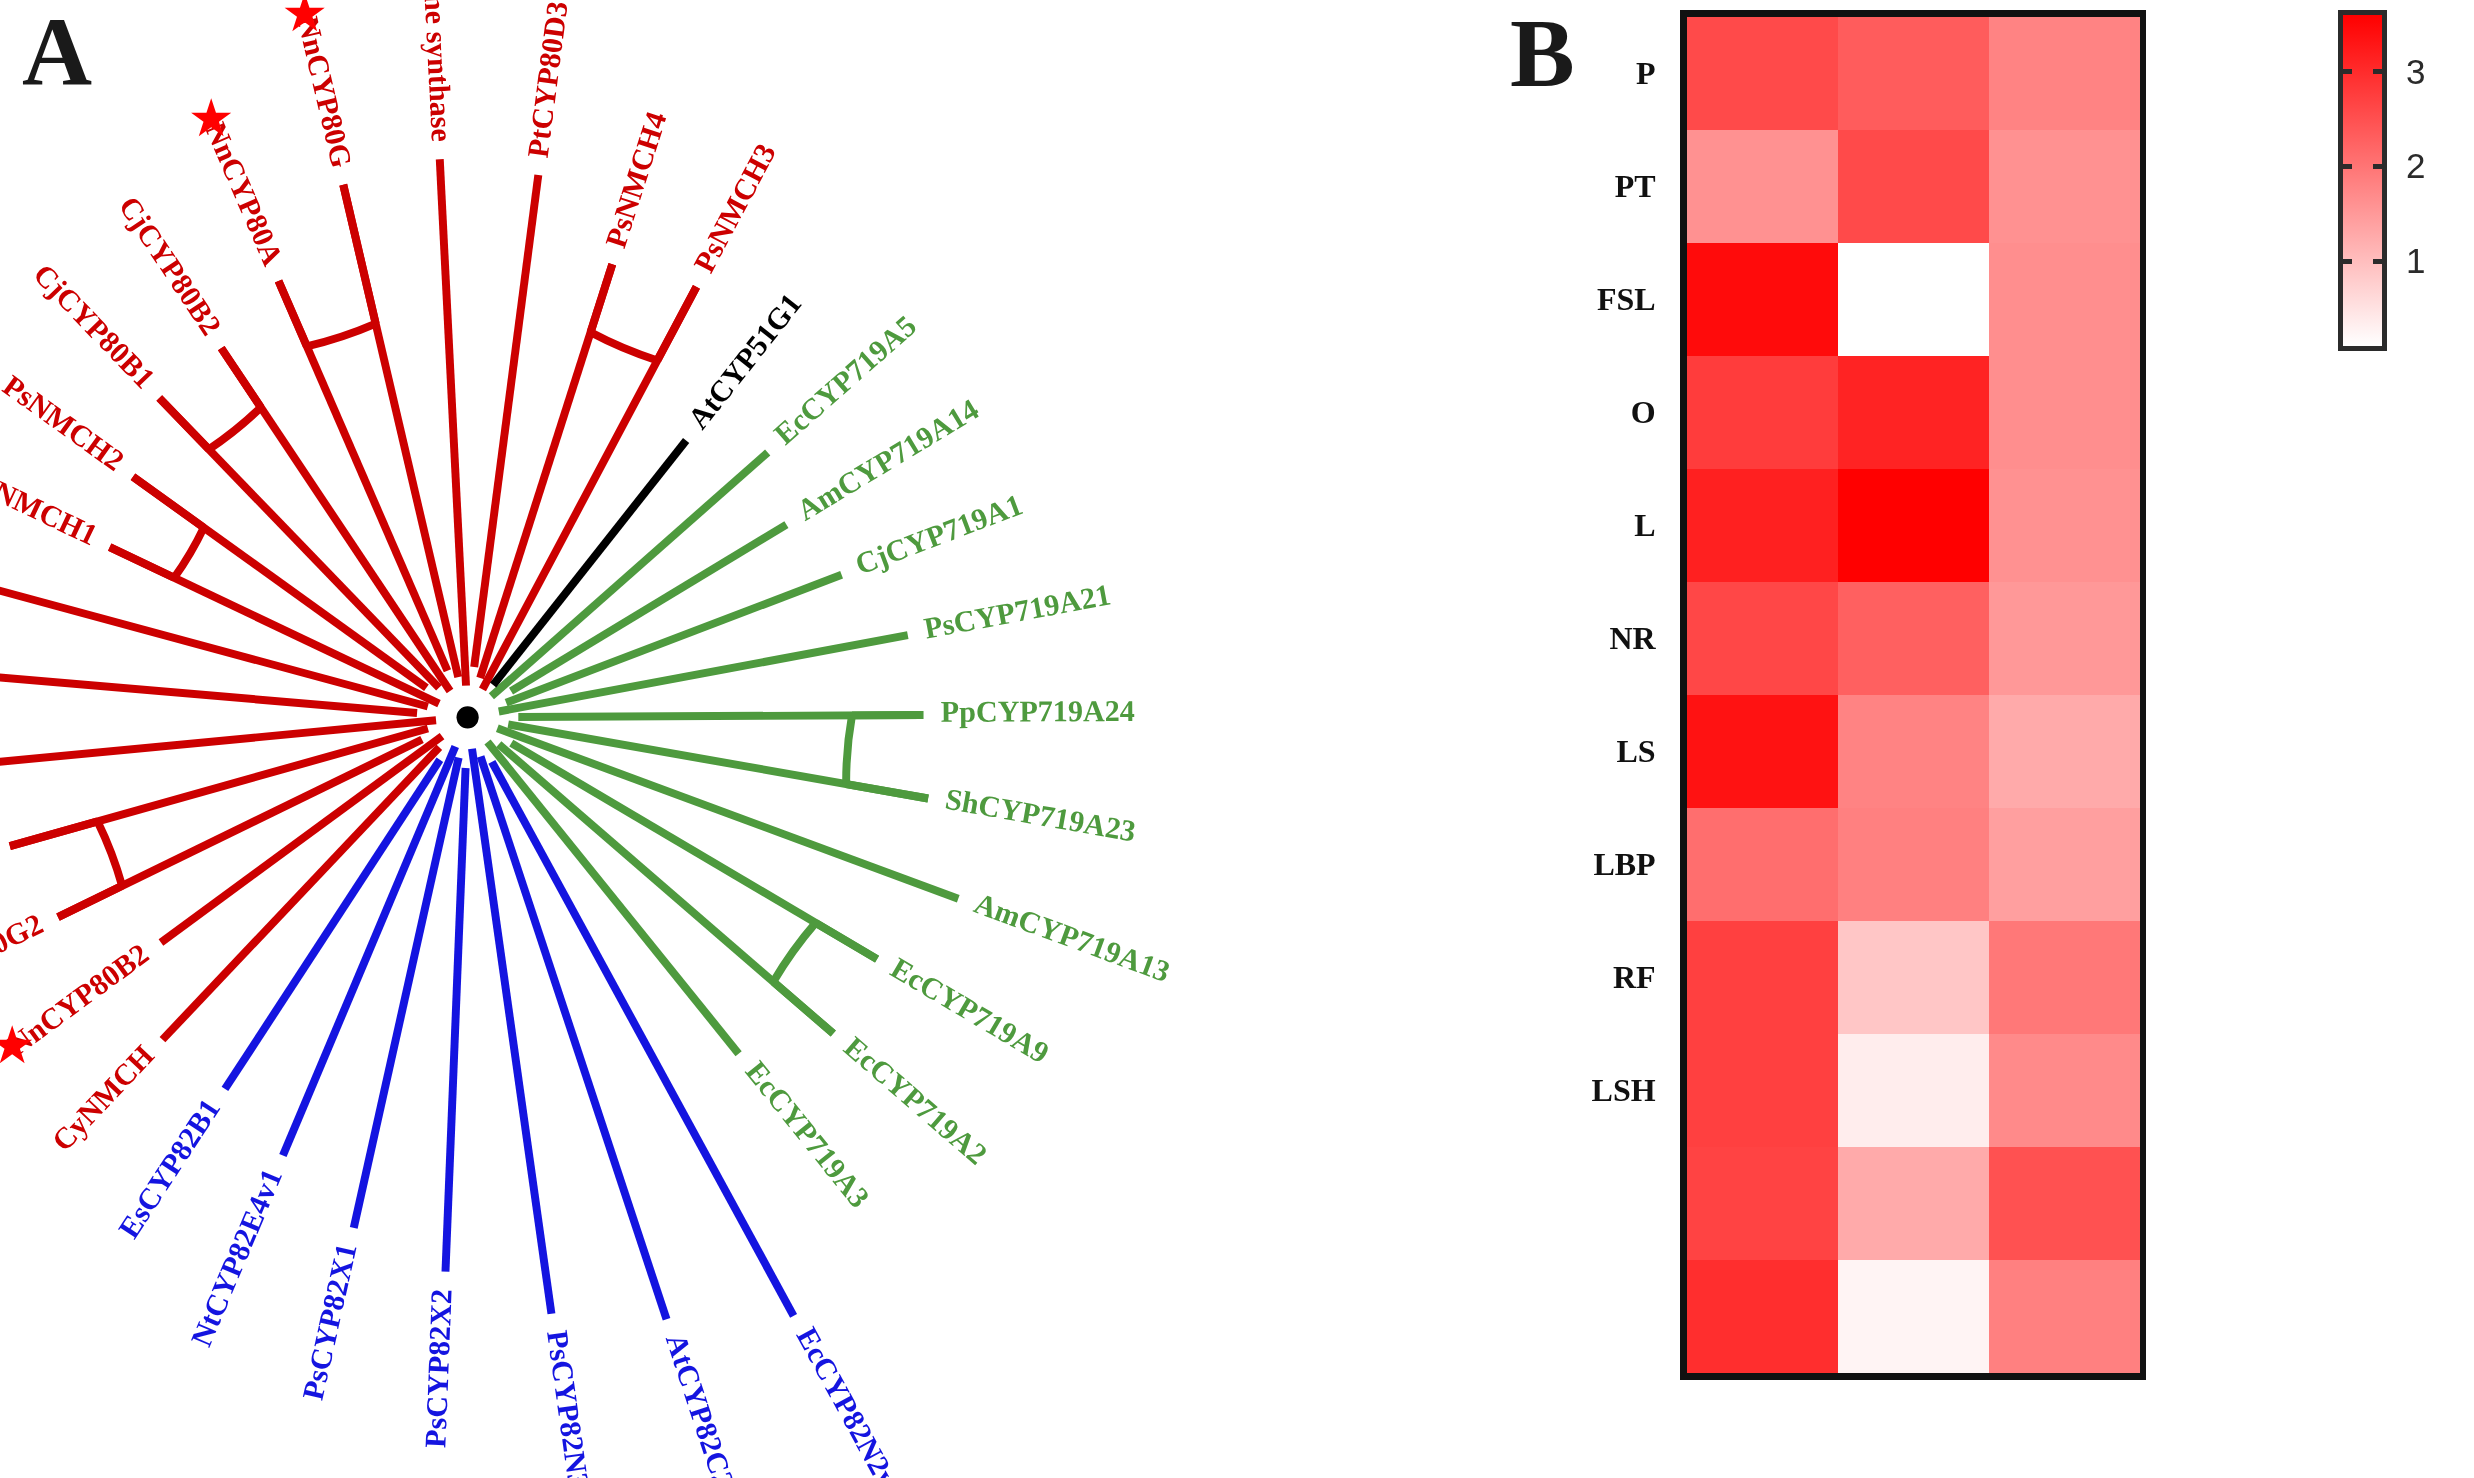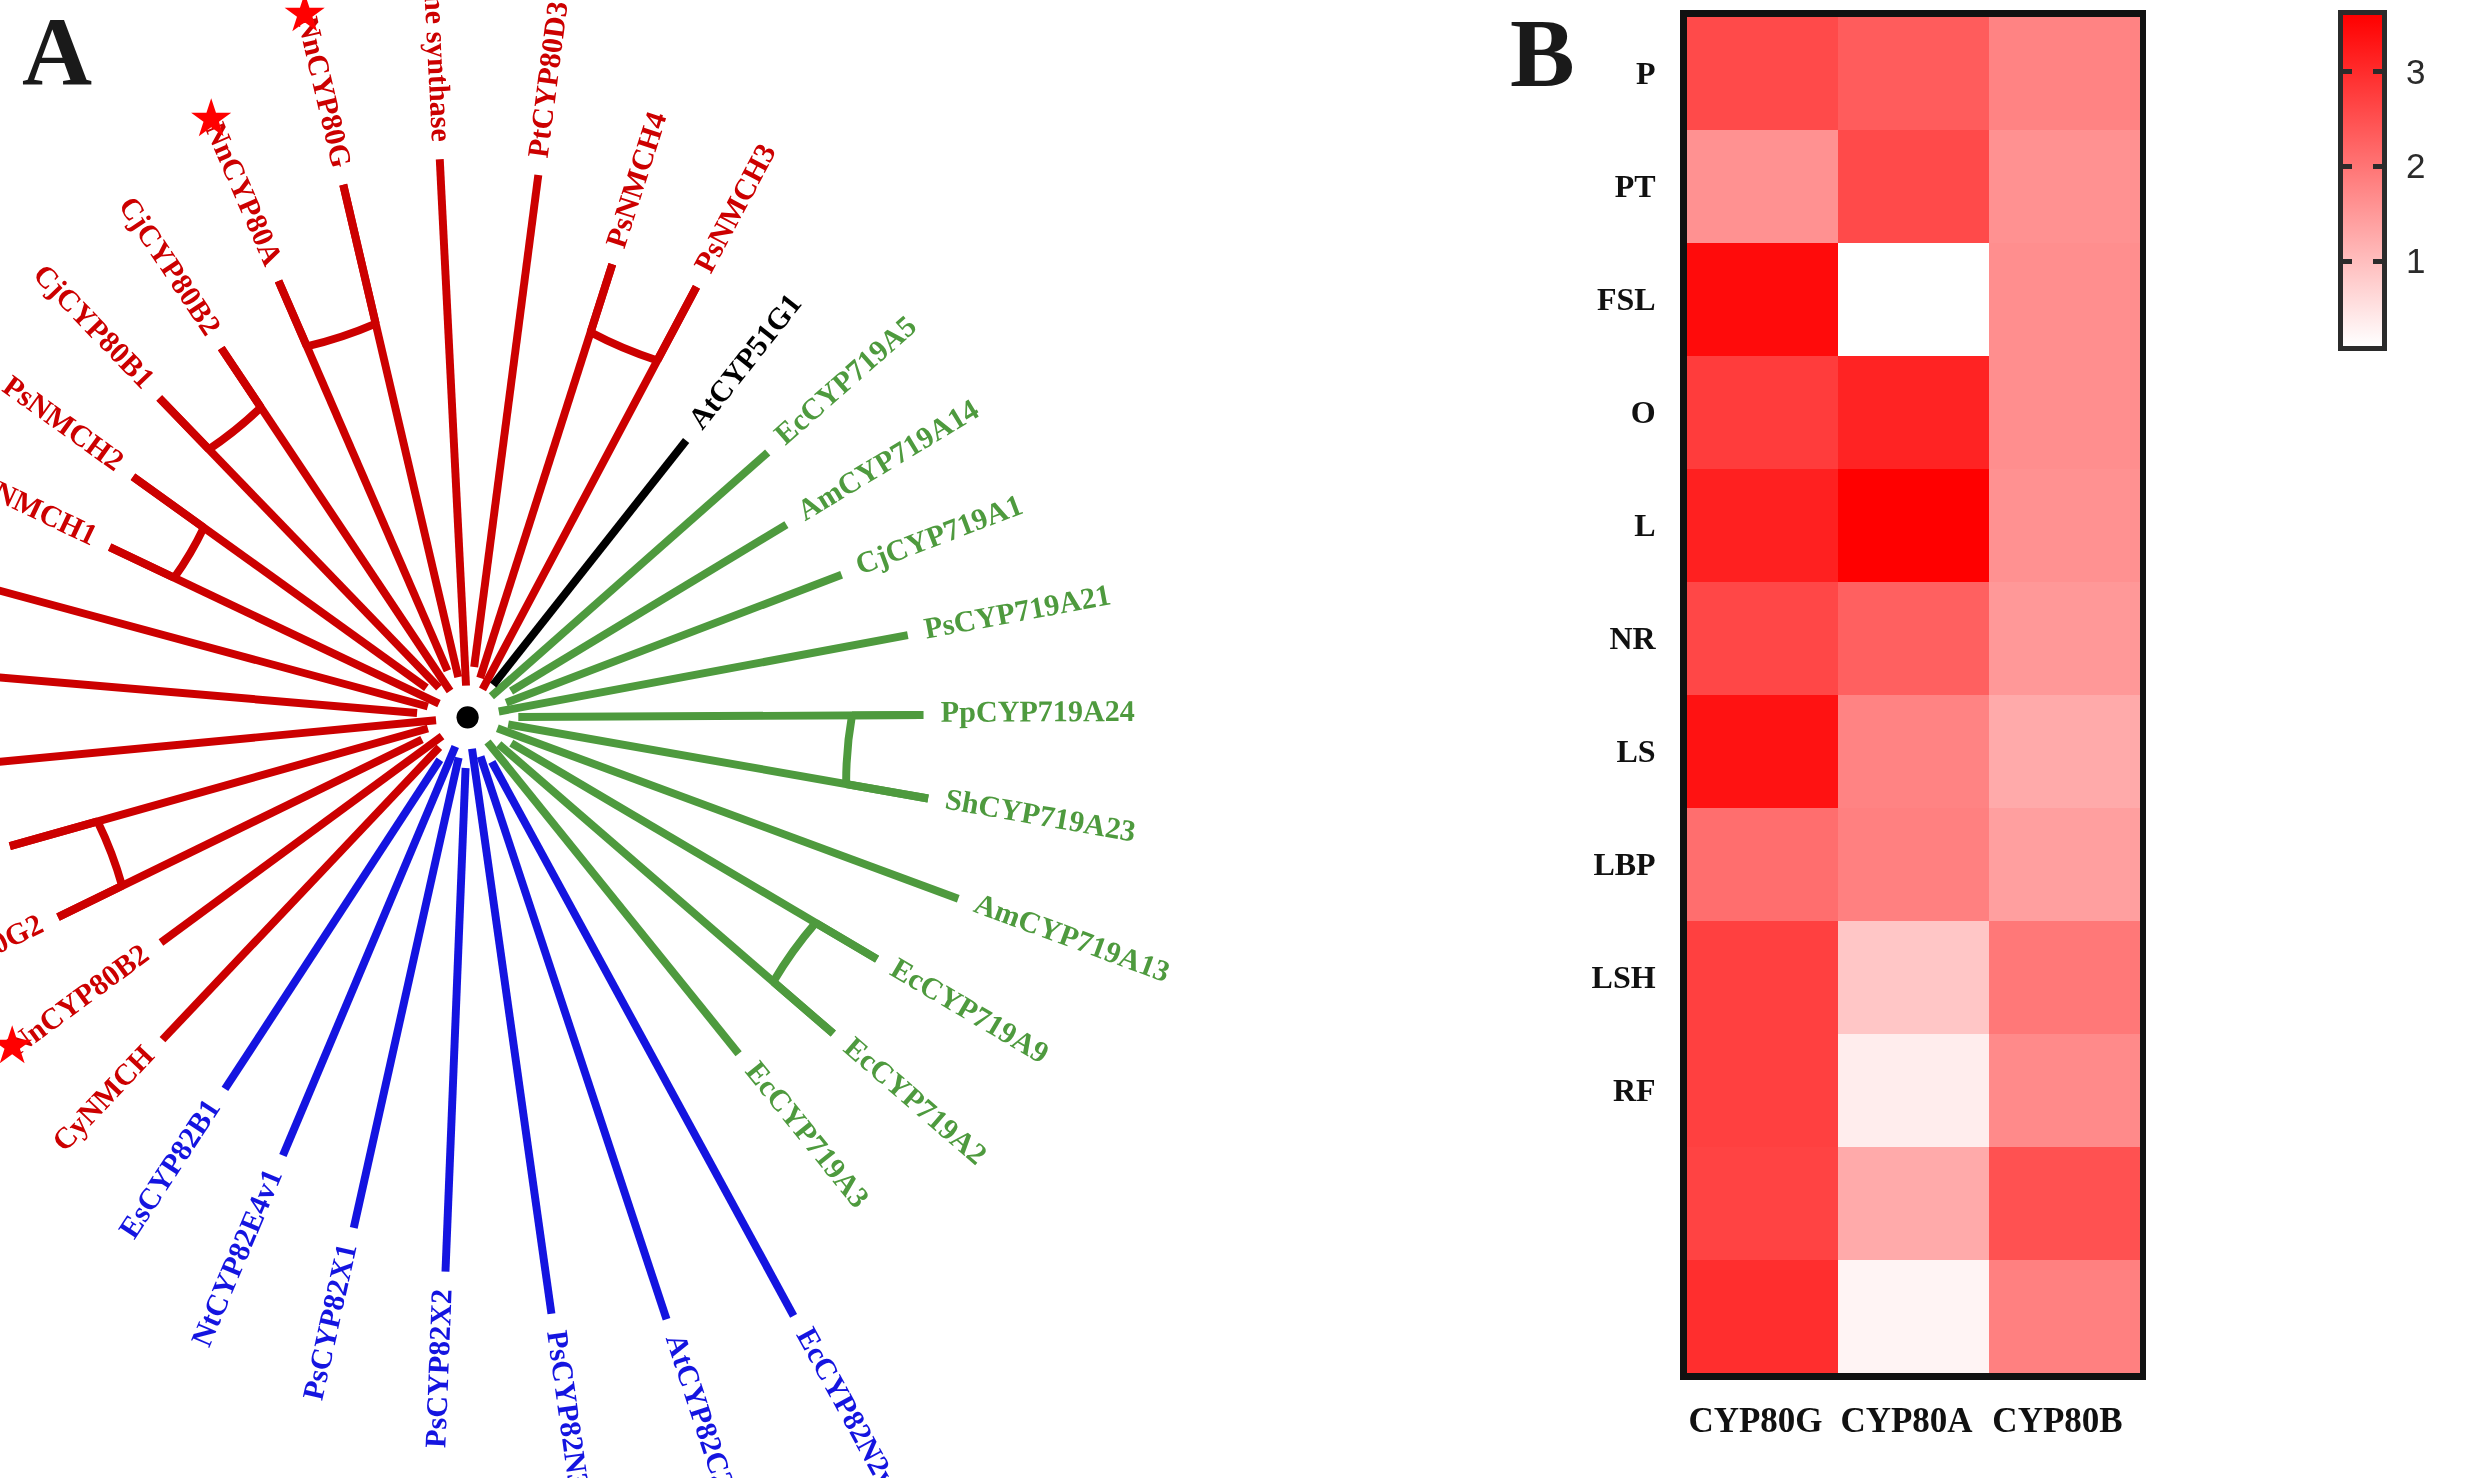--- a/index.html
+++ b/index.html
@@ -157,22 +157,22 @@
 
   <div class="rowlabels" id="rowLabels">
       <div class="rowlab first">P</div>
       <div class="rowlab">PT</div>
       <div class="rowlab">FSL</div>
       <div class="rowlab">O</div>
       <div class="rowlab">L</div>
       <div class="rowlab">NR</div>
       <div class="rowlab">LS</div>
       <div class="rowlab">LBP</div>
+      <div class="rowlab">RF</div>
       <div class="rowlab">LSH</div>
-      <div class="rowlab">RF</div>
     </div>
 
   <div id="hmWrap">
     <div id="hmGrid">
         <div class="hmcell" title="P / CYP80G = 2.55" style="background: rgb(255, 74, 74);"></div>
         <div class="hmcell" title="P / CYP80A = 2.3" style="background: rgb(255, 92, 92);"></div>
         <div class="hmcell" title="P / CYP80B = 1.75" style="background: rgb(255, 131, 131);"></div>
         <div class="hmcell" title="PT / CYP80G = 1.55" style="background: rgb(255, 145, 145);"></div>
         <div class="hmcell" title="PT / CYP80A = 2.55" style="background: rgb(255, 74, 74);"></div>
         <div class="hmcell" title="PT / CYP80B = 1.55" style="background: rgb(255, 145, 145);"></div>
@@ -202,25 +202,20 @@
         <div class="hmcell" title="LBP / CYP80B = 1.65" style="background: rgb(255, 138, 138);"></div>
         <div class="hmcell" title="RF / CYP80G = 2.65" style="background: rgb(255, 67, 67);"></div>
         <div class="hmcell" title="RF / CYP80A = 1.2" style="background: rgb(255, 170, 170);"></div>
         <div class="hmcell" title="RF / CYP80B = 2.45" style="background: rgb(255, 81, 81);"></div>
         <div class="hmcell" title="LSH / CYP80G = 2.95" style="background: rgb(255, 46, 46);"></div>
         <div class="hmcell" title="LSH / CYP80A = 0.15" style="background: rgb(255, 244, 244);"></div>
         <div class="hmcell" title="LSH / CYP80B = 1.8" style="background: rgb(255, 128, 128);"></div>
       </div>
   </div>
 
-  <div class="collabels" id="colLabels">
-      <div class="collab">CYP80G</div>
-      <div class="collab">CYP80A</div>
-      <div class="collab">CYP80B</div>
-    </div>
 
   <div id="cbarWrap">
     <div id="cbar">
         <div class="cbtick" style="top: 54px;"></div>
         <div class="cbtick r" style="top: 54px;"></div>
         <div class="cblab" style="top: 57px;">3</div>
         <div class="cbtick" style="top: 149px;"></div>
         <div class="cbtick r" style="top: 149px;"></div>
         <div class="cblab" style="top: 151px;">2</div>
         <div class="cbtick" style="top: 244px;"></div>

